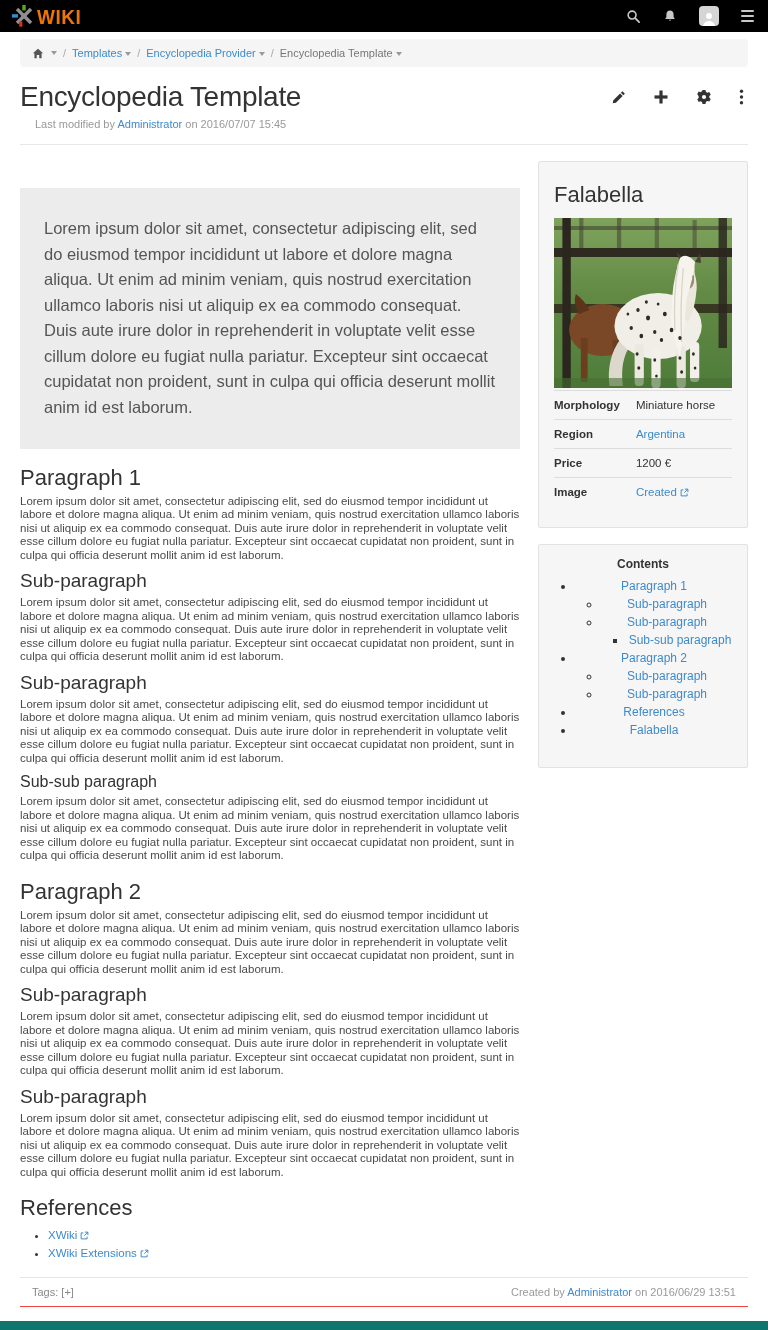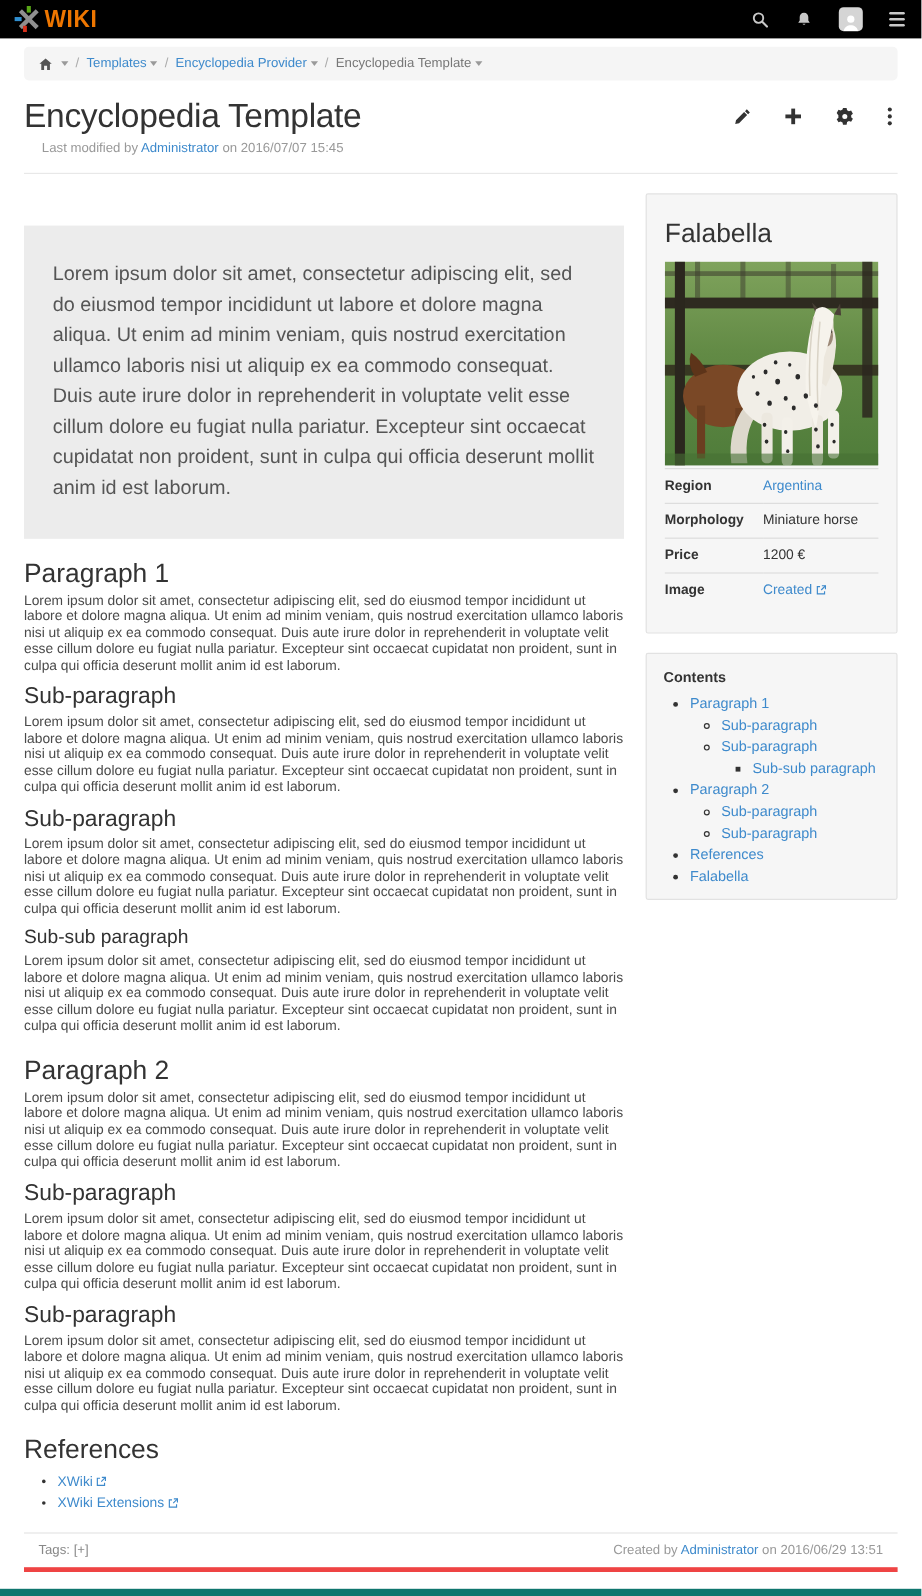--- a/index.html
+++ b/index.html
@@ -51,30 +51,30 @@
   .panel { background: #f6f6f6; border: 1px solid #e2e2e2; border-radius: 2px; }
   .infobox { padding: 12px 15px 20px; }
   .infobox-title { font-size: 22px; font-weight: 400; color: #333; margin: 8px 0 10px; }
   .infobox-image { width: 100%; height: 170px; display: block; }
   .infobox-table { width: 100%; border-collapse: collapse; margin-top: 2px; }
   .infobox-table tr { border-top: 1px solid #ddd; }
   .infobox-table td { padding: 8px 0; font-size: 11.5px; color: #333; vertical-align: top; }
   .infobox-table td.lbl { font-weight: 700; width: 46%; }
   .infobox-table a { color: #3e8acc; text-decoration: none; cursor: pointer; }
 
-  .toc-panel { margin-top: 16px; padding: 12px 14px 10px; }
+  .toc-panel { margin-top: 16px; padding: 12px 14px 28px; text-align: center; }
   .toc-title { font-size: 12px; font-weight: 700; color: #333; margin-bottom: 6px; }
   .toc-panel ul { margin: 0; padding-left: 22px; font-size: 12px; line-height: 18px; color: #333; }
   .toc-panel ul.l1 { list-style: disc; }
   .toc-panel ul.l2 { list-style: circle; padding-left: 26px; }
   .toc-panel ul.l3 { list-style: square; padding-left: 26px; }
   .toc-panel a { color: #3e8acc; text-decoration: none; cursor: pointer; }
 
   
-  .content-footer { margin: 14px 20px 0; border-top: 1px solid #e5e5e5; border-bottom: 4px solid #ef4444; padding: 8px 12px; display: flex; justify-content: space-between; font-size: 11px; color: #888; min-height: 30px; }
+  .content-footer { margin: 14px 20px 0; border-top: 1px solid #e5e5e5; border-bottom: 1px solid #ef4444; padding: 8px 12px; display: flex; justify-content: space-between; font-size: 11px; color: #888; min-height: 30px; }
   .tags a { color: #888; text-decoration: none; cursor: pointer; }
   .created a { color: #3e8acc; text-decoration: none; cursor: pointer; }
   .created { color: #999; }
 
   
   .bottom-bar { margin-top: 14px; height: 28px; background: #0f766e; color: #efefef; font-size: 11px; display: flex; align-items: center; justify-content: center; }
 </style>
 </head>
 <body>
 
@@ -288,26 +288,26 @@
             <circle cx="166" cy="136" r="1.7"></circle>
           <circle cx="168" cy="150" r="1.6"></circle>
             <circle cx="122" cy="158" r="1.6"></circle>
         </g>
 
         <rect x="0" y="160" width="212" height="10" fill="#467033" opacity=".6"></rect>
       </svg>
       <table class="infobox-table">
         <tbody>
             <tr>
+          <td class="lbl">Morphology</td>
+          <td>Miniature horse</td>
+        </tr>
+        <tr>
           <td class="lbl">Region</td>
           <td><a>Argentina</a></td>
-        </tr>
-        <tr>
-          <td class="lbl">Morphology</td>
-          <td>Miniature horse</td>
         </tr>
         <tr>
           <td class="lbl">Price</td>
           <td>1200 €</td>
         </tr>
         <tr>
           <td class="lbl">Image</td>
           <td><a>Created</a><span class="ext-icon"><svg width="9" height="9" viewBox="0 0 12 12">
                     <path d="M4.5 2.5H1.5v8h8v-3" fill="none" stroke="#3e8acc" stroke-width="1.3"></path>
                     <path d="M6.5 1.5h4v4" fill="none" stroke="#3e8acc" stroke-width="1.3"></path>

